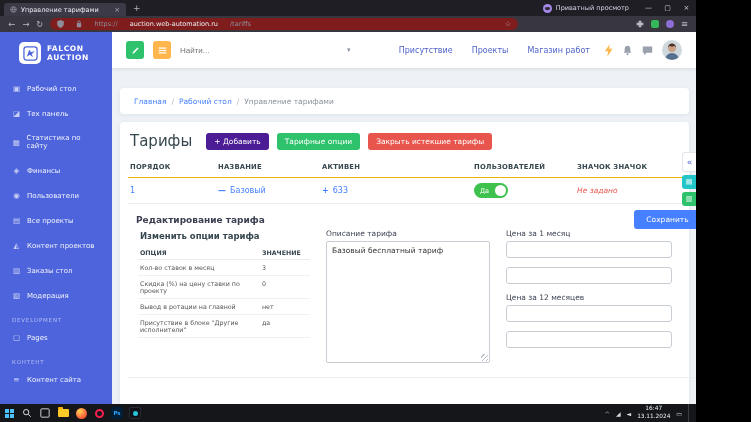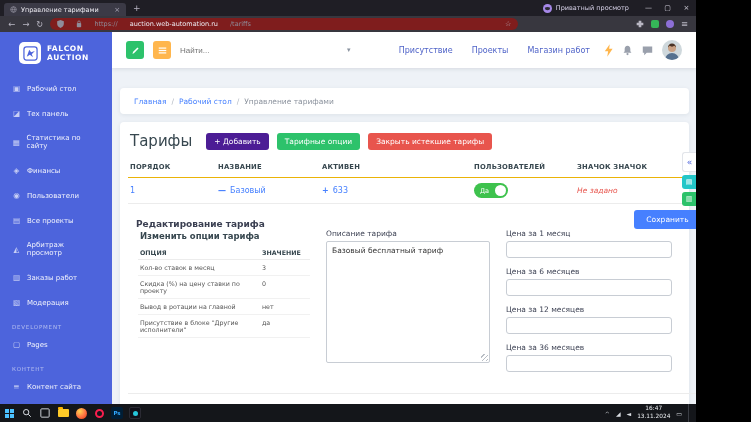--- a/index.html
+++ b/index.html
@@ -69,21 +69,21 @@
   .gc { padding:5px 2px; display:flex; align-items:center; gap:4px; border-bottom:1px solid #ececec; min-height:20px; }
   .gc2 { border-bottom:none; }
   .lnk { color:#4680ff; text-decoration:none; }
   .plus-b { color:#4680ff; font-weight:bold; }
   .notset { color:#e8554d; font-style:italic; font-size:7.5px; }
   .del { color:#e8554d; font-weight:bold; font-size:9px; }
   .toggle { width:34px; height:15px; background:#3ec24d; border-radius:8px; position:relative; color:#fff; font-size:6.5px; display:flex; align-items:center; padding-left:6px; }
   .knob { position:absolute; right:2px; top:2px; width:11px; height:11px; background:#fff; border-radius:50%; }
 
   .editor { grid-column:1/-1; border-bottom:1px solid #ececec; padding:6px 2px 12px; }
-  .editor-head { display:flex; justify-content:space-between; align-items:flex-end; padding:0 6px 0 6px; }
+  .editor-head { display:flex; justify-content:space-between; align-items:center; padding:0 6px 0 6px; }
   .editor-title { font-size:9px; font-weight:600; color:#3a3f51; }
   .cols { display:flex; gap:16px; margin-top:0; padding-left:8px; }
   .c-opts { width:172px; }
   .c-opts h4 { font-size:8.5px; color:#37474f; margin:2px 0 5px 2px; }
   table.opts { border-collapse:collapse; width:100%; }
   .opts th { font-size:6.3px; text-align:left; color:#37474f; padding:3px 2px; border-bottom:1px solid #ececec; font-weight:bold; }
   .opts td { font-size:6.3px; color:#555; padding:4px 2px; border-bottom:1px solid #f1f1f1; vertical-align:top; }
   .opts td.v, .opts th.v { width:50px; }
   .v-blue { color:#4680ff; } .v-orange { color:#f0a30a; } .v-green { color:#2dc26b; }
   .c-desc { width:164px; }
@@ -208,25 +208,25 @@
       <div class="s-item">
           <span class="s-ic">◉</span>
           <span>Пользователи</span>
         </div>
       <div class="s-item">
           <span class="s-ic">▤</span>
           <span>Все проекты</span>
         </div>
       <div class="s-item">
           <span class="s-ic">◭</span>
-          <span>Арбитраж просмотр</span>
+          <span>Контент проектов</span>
         </div>
       <div class="s-item">
           <span class="s-ic">▥</span>
-          <span>Заказы работ</span>
+          <span>Заказы стол</span>
         </div>
       <div class="s-item">
           <span class="s-ic">▧</span>
           <span>Модерация</span>
         </div>
       <div class="s-section">DEVELOPMENT</div>
       <div class="s-item">
           <span class="s-ic">▢</span>
           <span>Pages</span>
         </div>
@@ -367,29 +367,27 @@
                     <textarea class="ta" style="">Базовый бесплатный тариф</textarea>
                     <span class="rz"></span>
                   </span>
                 </div>
                 <div class="c-prices">
                   <div class="pg">
                     <label class="fld-label">Цена за 1 месяц</label>
                     <input style="">
                   </div>
                   <div class="pg">
-                    <label class="fld-label">Цена за 6 месяцев</label>
                     <input style="">
                   </div>
                   <div class="pg">
                     <label class="fld-label">Цена за 12 месяцев</label>
                     <input style="">
                   </div>
                   <div class="pg">
-                    <label class="fld-label">Цена за 36 месяцев</label>
                     <input style="">
                   </div>
                 </div>
               </div>
             </div>
 
             <div class="gc gc2"></div>
             <div class="gc gc2"></div>
             <div class="gc gc2"></div>
             <div class="gc gc2"></div>

